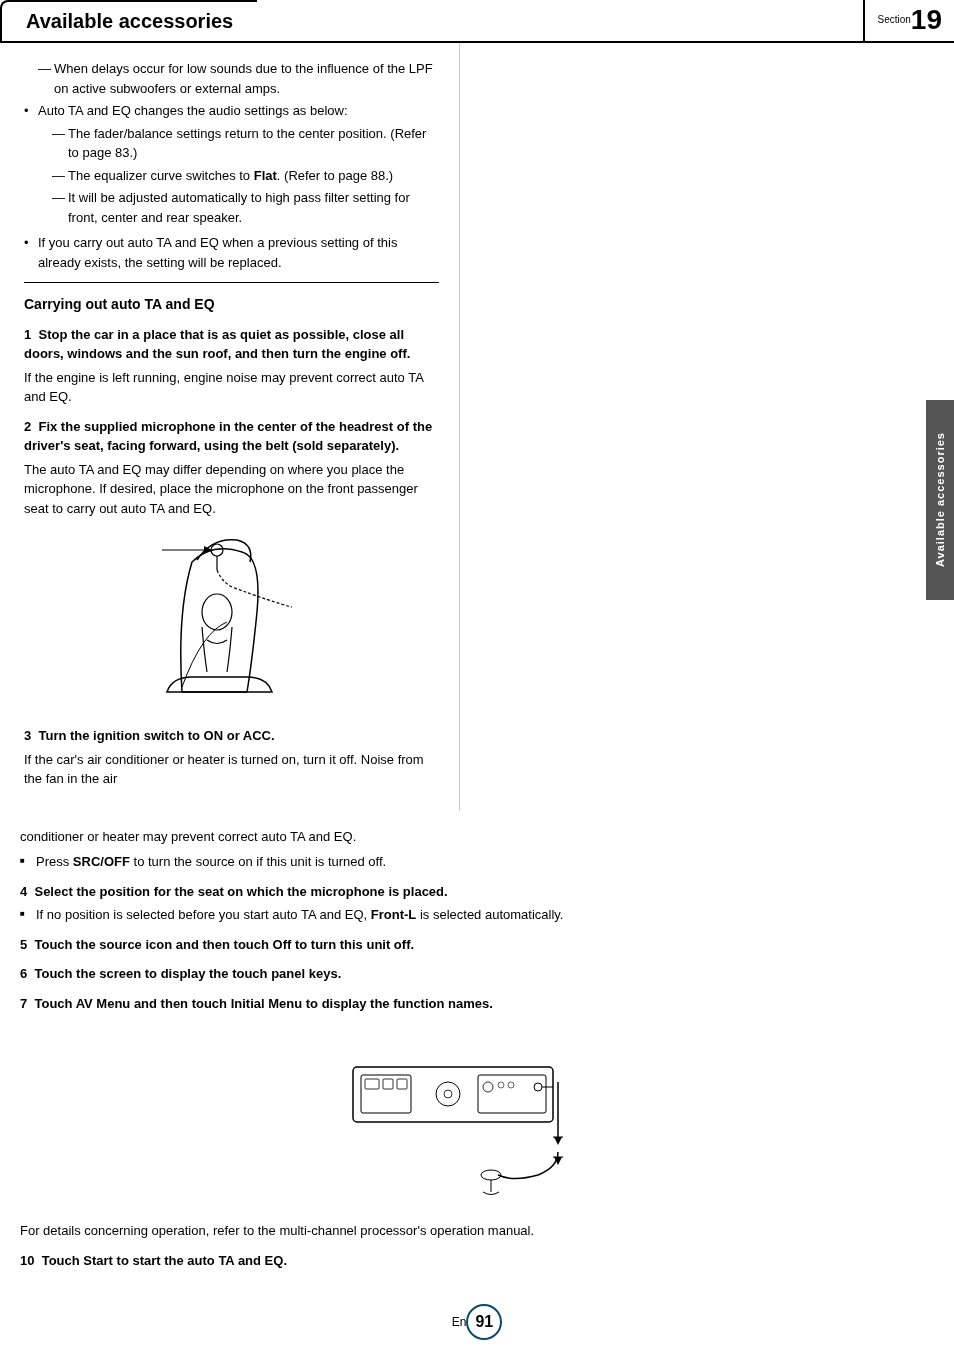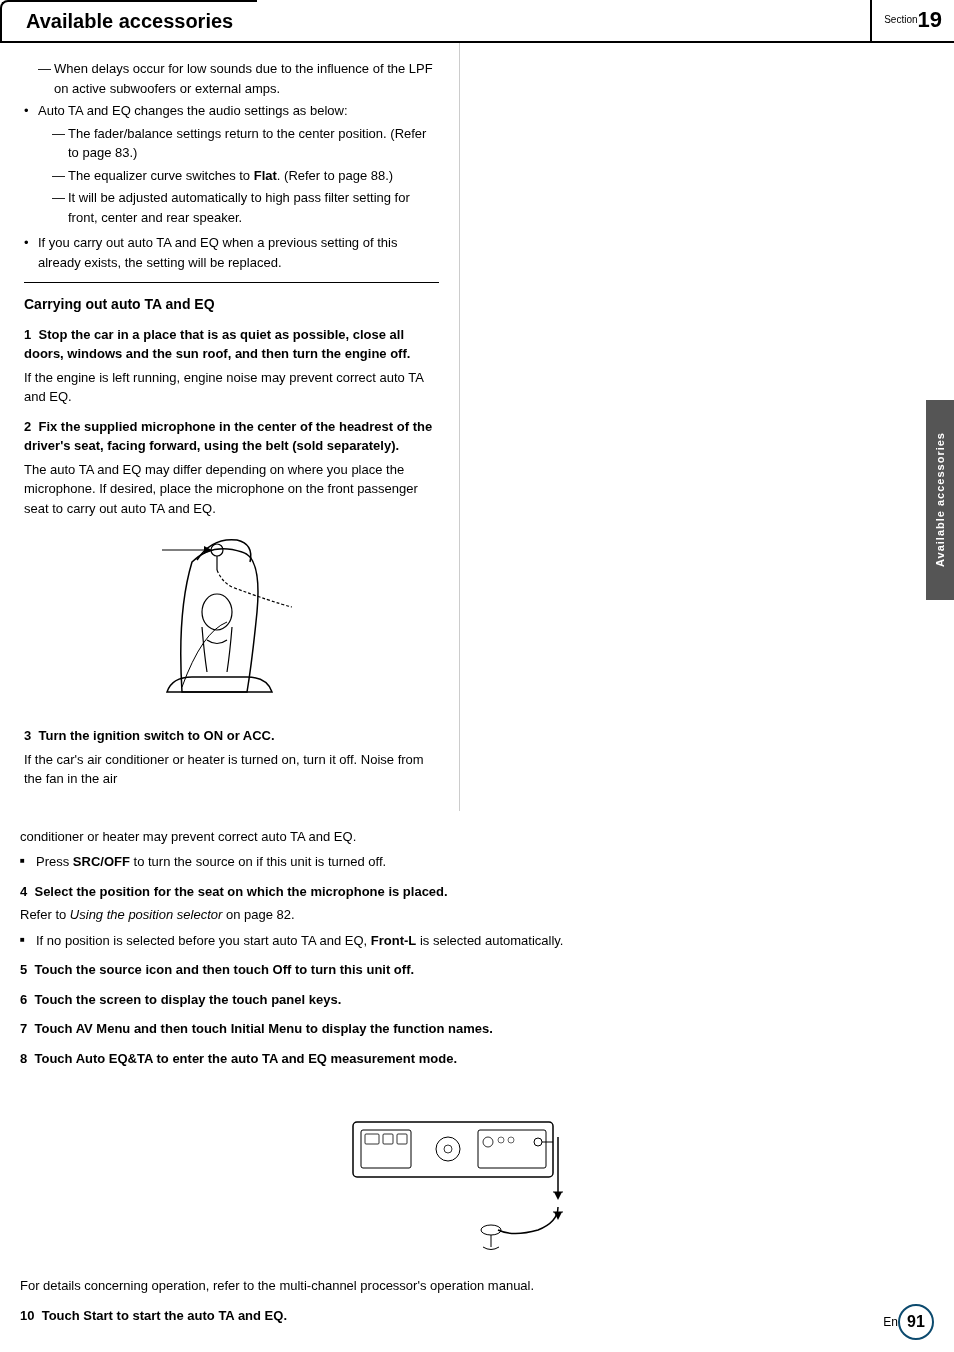--- a/index.html
+++ b/index.html
@@ -19,21 +19,21 @@
       color: #000;
     }
 
     .section-label {
       font-size: 10px;
       font-weight: normal;
       color: #000;
     }
 
     .section-number {
-      font-size: 22px;
+      font-size: 28px;
       font-weight: bold;
       color: #000;
     }
 
     
     .main-content {
       display: flex;
       flex-direction: column;
       padding: 0;
     }
@@ -72,21 +72,21 @@
       justify-content: center;
     }
 
     
     .footer {
       position: absolute;
       bottom: 12px;
       left: 0;
       right: 0;
       display: flex;
-      justify-content: flex-end;
+      justify-content: center;
       align-items: center;
       padding: 0 20px;
     }
 
     .footer-lang {
       font-size: 12px;
       color: #000;
     }
 
     .footer-page {
@@ -341,21 +341,20 @@
     <p class="body-text">conditioner or heater may prevent correct auto TA and EQ.</p>
 
     <ul class="square-bullet-list" style="margin-bottom:10px;">
       <li>Press <span class="bold">SRC/OFF</span> to turn the source on if this unit is turned off.</li>
     </ul>
 
     <div>
       <div class="step-heading-large">
         <span class="step-number">4&nbsp;&nbsp;</span>Select the position for the seat on which the microphone is placed.
       </div>
-      <p class="body-text">Refer to <span class="italic">Using the position selector</span> on page 82.</p>
     </div>
 
     <ul class="square-bullet-list" style="margin-bottom:10px;">
       <li>If no position is selected before you start auto TA and EQ, <span class="bold">Front-L</span> is selected automatically.</li>
     </ul>
 
     <div>
       <div class="step-heading-large">
         <span class="step-number">5&nbsp;&nbsp;</span>Touch the source icon and then touch Off to turn this unit off.
       </div>
@@ -366,25 +365,20 @@
         <span class="step-number">6&nbsp;&nbsp;</span>Touch the screen to display the touch panel keys.
       </div>
     </div>
 
     <div>
       <div class="step-heading-large">
         <span class="step-number">7&nbsp;&nbsp;</span>Touch AV Menu and then touch Initial Menu to display the function names.
       </div>
     </div>
 
-    <div>
-      <div class="step-heading-large">
-        <span class="step-number">8&nbsp;&nbsp;</span>Touch Auto EQ&amp;TA to enter the auto TA and EQ measurement mode.
-      </div>
-    </div>
 
 
     <div class="diagram-container">
       <svg class="processor-diagram" viewBox="0 0 280 180" xmlns="http://www.w3.org/2000/svg">
 
         <rect x="10" y="40" width="200" height="55" rx="4" fill="none" stroke="#000" stroke-width="1.5"></rect>
 
         <rect x="18" y="48" width="50" height="38" rx="2" fill="none" stroke="#000" stroke-width="1"></rect>
 
         <rect x="22" y="52" width="14" height="10" rx="1" fill="none" stroke="#000" stroke-width="0.8"></rect>

